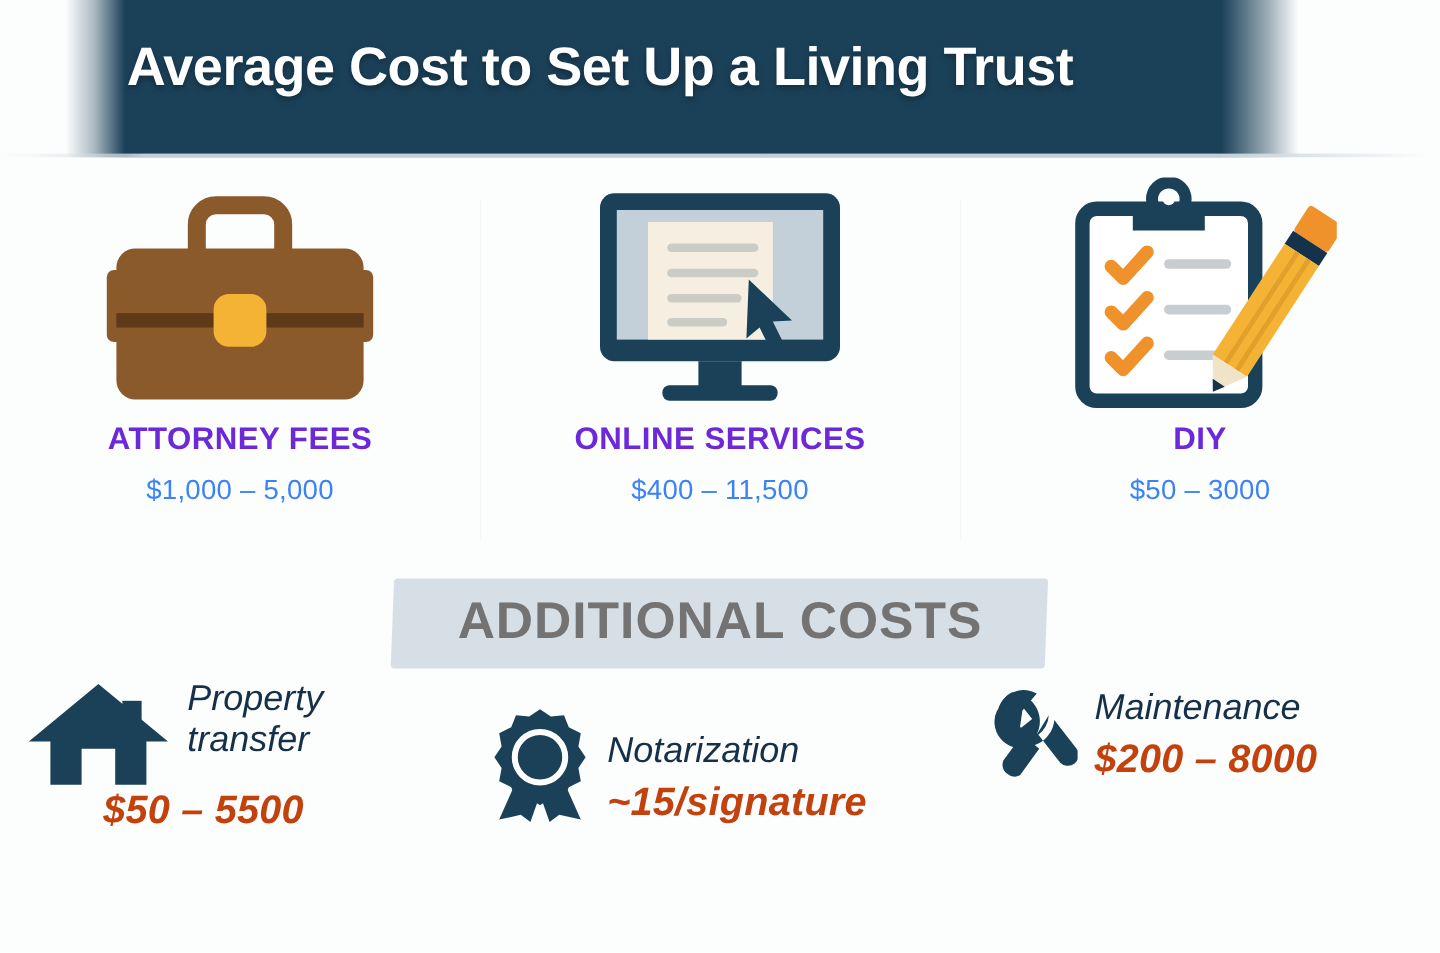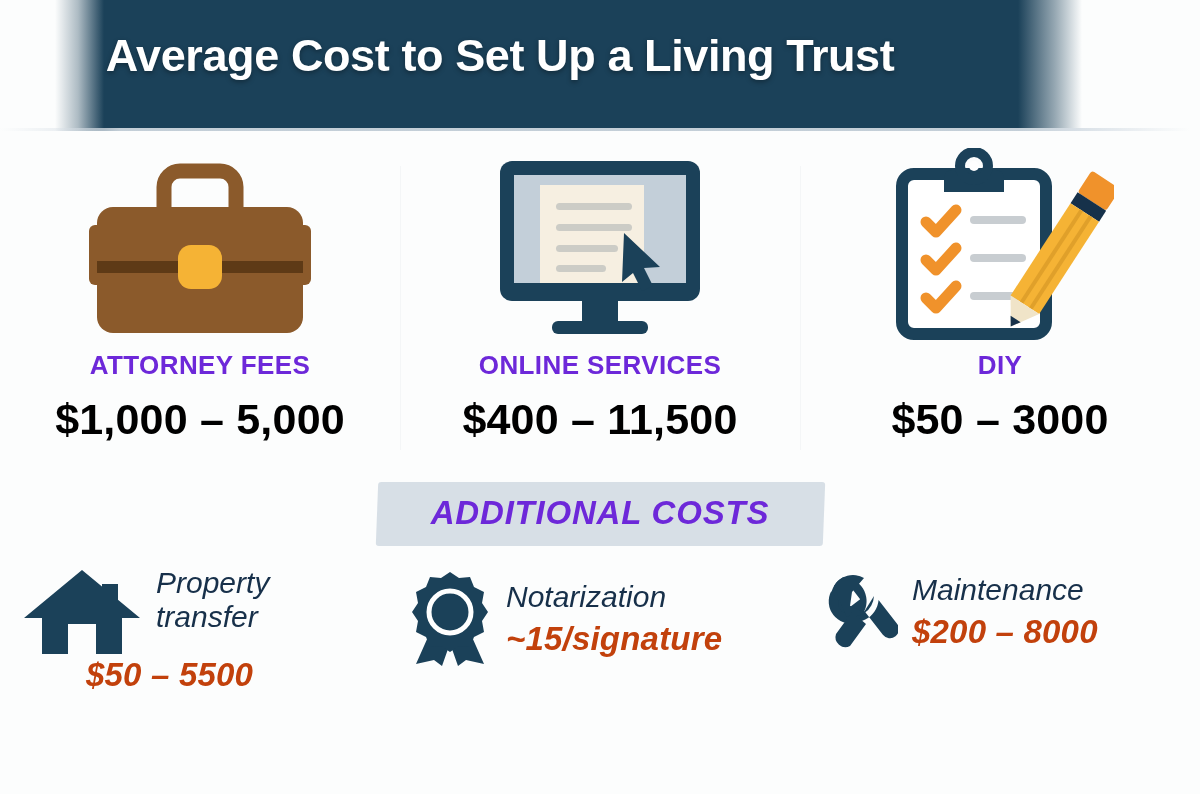--- a/index.html
+++ b/index.html
@@ -92,23 +92,23 @@
     justify-content: center;
   }
   .cat-label {
     color: #6d28d9;
     font-size: 26px;
     font-weight: bold;
     letter-spacing: 0.4px;
     margin-top: 2px;
   }
   .cat-price {
-    color: #000000;
-    font-size: 43px;
-    font-weight: bold;
+    color: #3b82f6;
+    font-size: 23px;
+    font-weight: normal;
     letter-spacing: 0.2px;
     margin-top: 14px;
   }
 
   
   #additional-banner {
     position: absolute;
     left: 0;
     top: 482px;
     width: 1200px;
@@ -123,25 +123,24 @@
     content: "";
     position: absolute;
     left: 0; right: 0; top: 0; bottom: 0;
     background: #d4dce4;
     transform: skewX(-2.2deg);
     border-radius: 3px;
     opacity: 0.92;
   }
   #additional-title {
     position: relative;
-    color: #6d28d9;
-    font-size: 33px;
+    color: #737373;
+    font-size: 43px;
     font-weight: bold;
     letter-spacing: 0.8px;
-    font-style: italic;
   }
 
   
   #bottom-row {
     position: absolute;
     left: 0;
     top: 566px;
     width: 1200px;
     height: 180px;
     display: flex;
@@ -165,21 +164,21 @@
   .bot-price {
     color: #c2410c;
     font-size: 33px;
     font-weight: bold;
     letter-spacing: 0.2px;
   }
 
   
   #bot-col-0 .bot-head { margin-left: 22px; align-items: flex-start; }
   #bot-col-0 .bot-price { margin-left: 86px; }
-  #bot-col-1 .bot-head { margin-left: 8px; align-items: center; margin-top: 4px; }
+  #bot-col-1 .bot-head { margin-left: 8px; align-items: flex-end; margin-top: 23px; }
   #bot-col-1 .bot-stack { display: flex; flex-direction: column; gap: 6px; }
   #bot-col-2 .bot-head { margin-left: 22px; align-items: center; margin-top: 6px; }
   #bot-col-2 .bot-stack { display: flex; flex-direction: column; gap: 6px; }
 
   svg { display: block; }
 </style>
 </head>
 <body>
 
 <div id="page">

